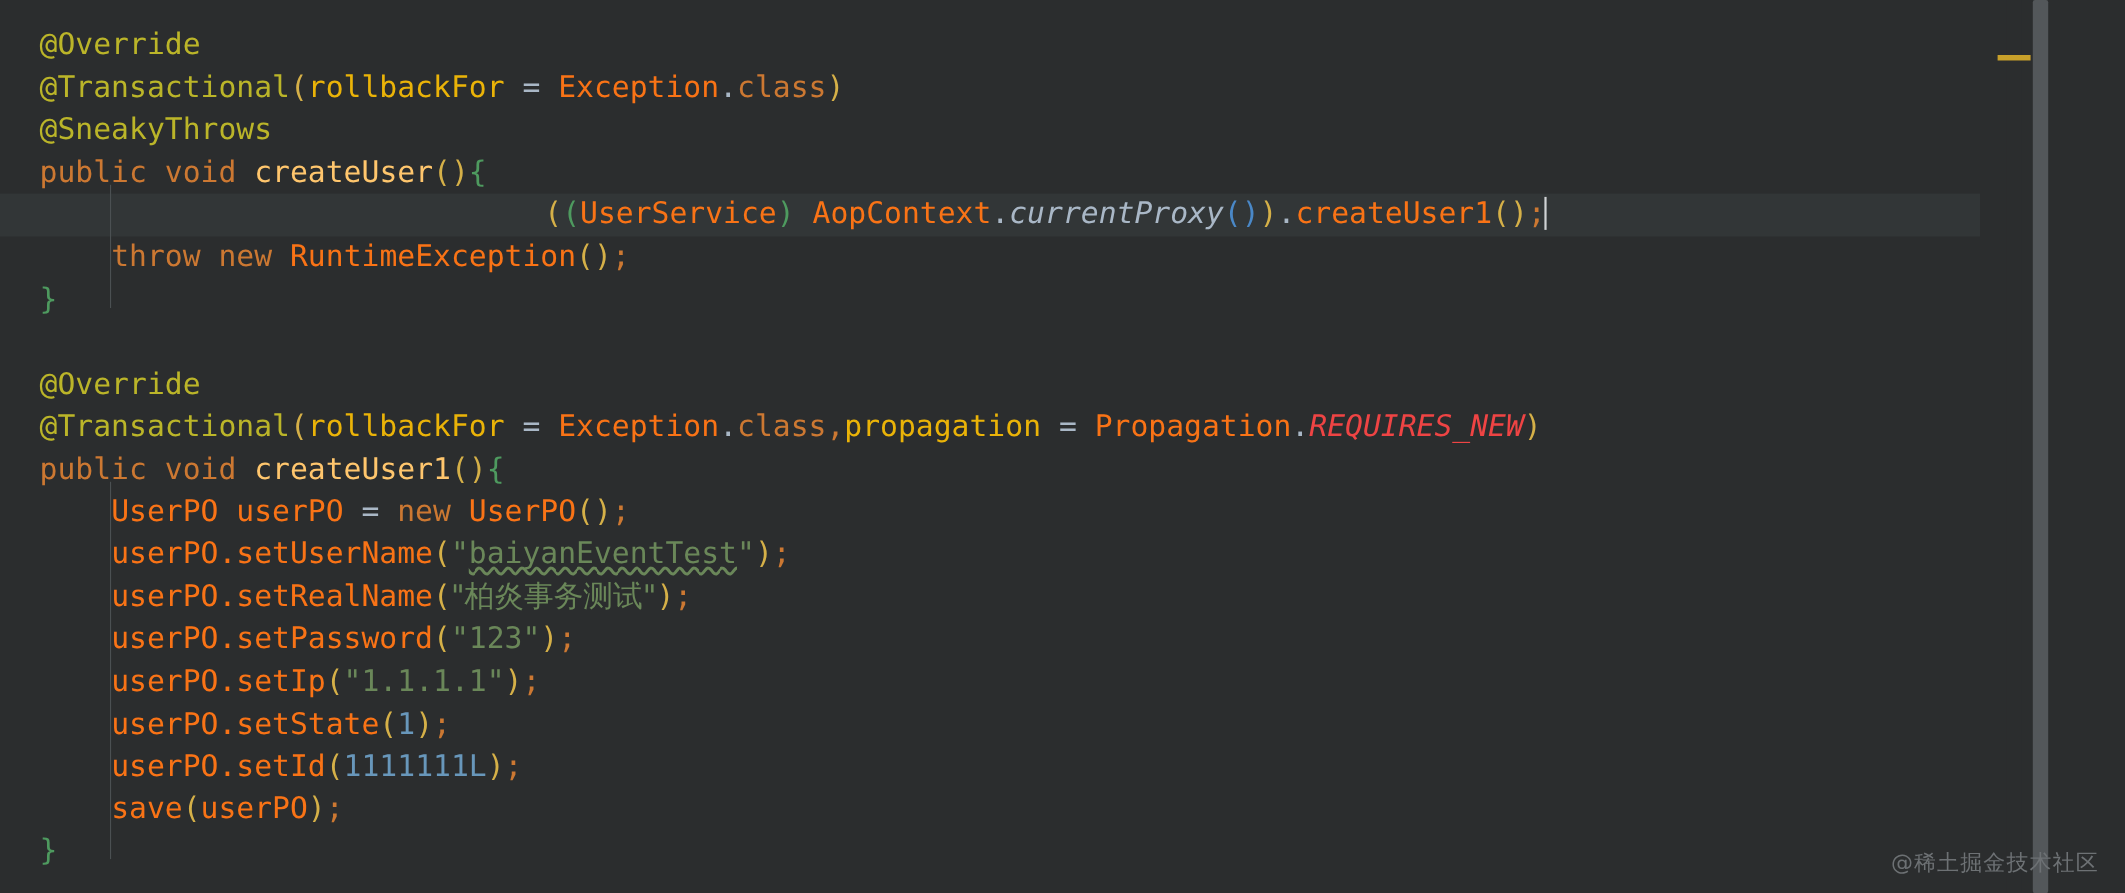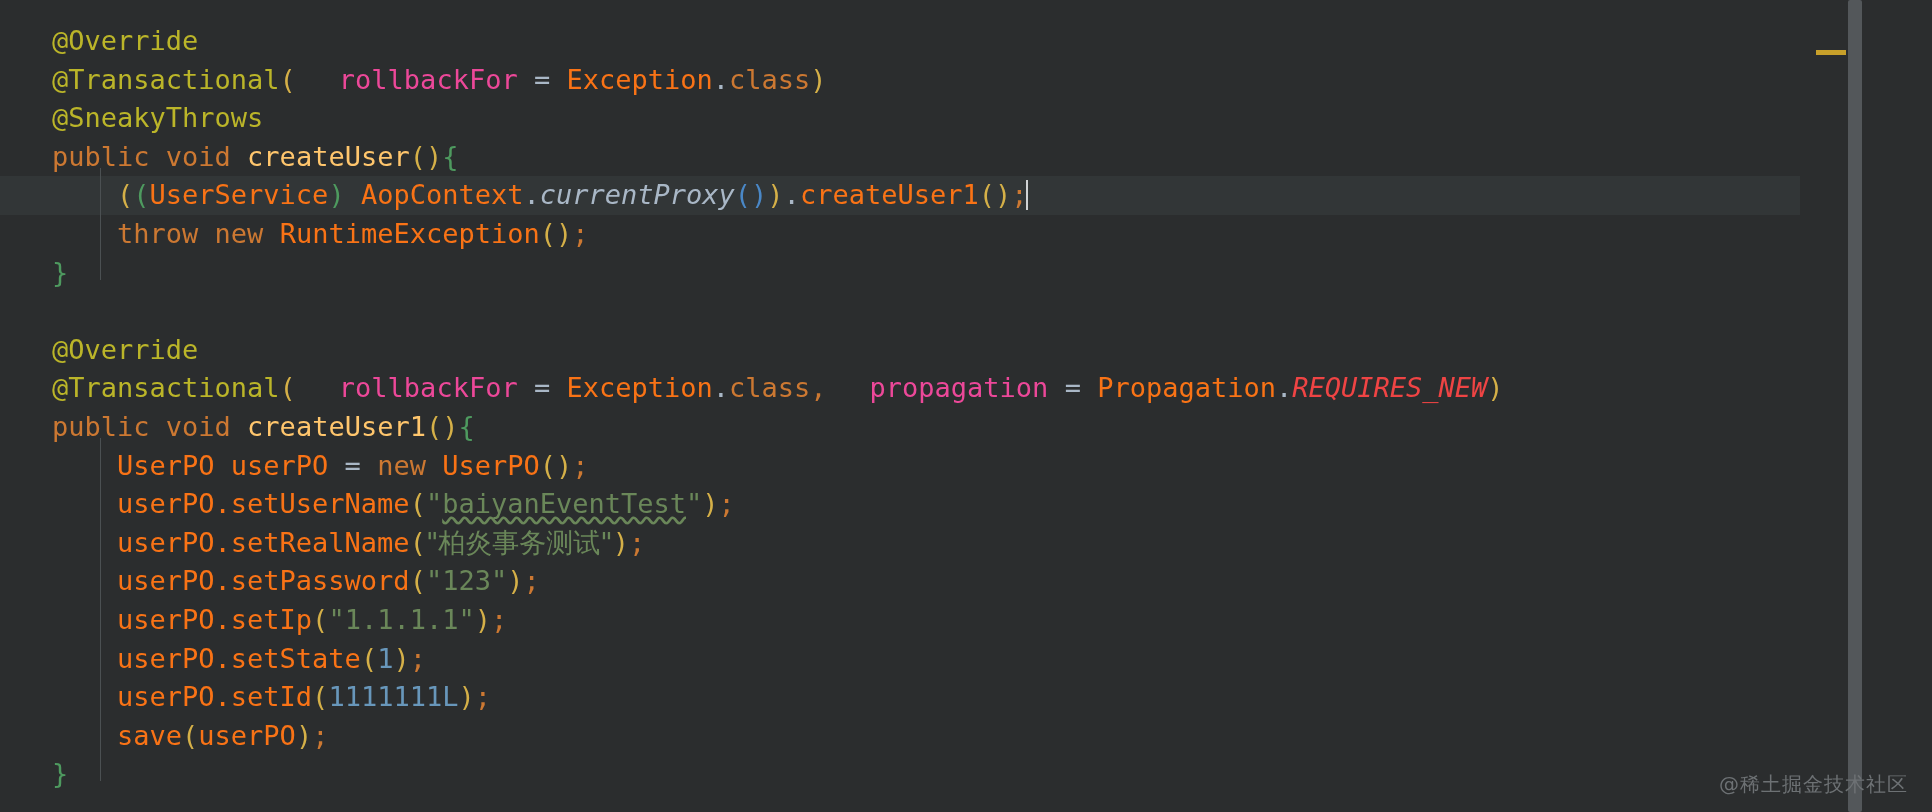--- a/index.html
+++ b/index.html
@@ -29,25 +29,26 @@
     top: 22px;
     width: 1800px;
     font-size: 27px;
     line-height: 38.6px;
     white-space: pre;
     letter-spacing: 0px;
   }
   .line {
     position: relative;
     height: 38.6px;
-    padding-left: 52px;
+    padding-left: 36px;
     box-sizing: border-box;
   }
   .line.current {
     background: #323637;
+    text-align: center;
   }
   
   .guide {
     position: absolute;
     width: 1px;
     background: #4b5052;
     left: 100px;
   }
   
   .annot    { color: #bbb529; }
@@ -56,21 +57,21 @@
   .ident    { color: #f97316; }
   .punct    { color: #a9b7c6; }
   .str      { color: #6a8759; }
   .num      { color: #6897bb; }
   .par-y    { color: #d5b048; }
   .par-b    { color: #4a88c7; }
   .par-g    { color: #4e9a5f; }
   .semi     { color: #cc7832; }
   .static-i { color: #a9b7c6; font-style: italic; }
   .const-i  { color: #ef4444; font-style: italic; text-align: right; }
-  .field    { color: #ec4899; margin-left: 43px; }
+  .field    { color: #eab308; }
   .eq       { color: #a9b7c6; }
   .typo     {
     color: #6a8759;
     text-decoration: underline wavy #6a8759;
     text-decoration-skip-ink: none;
     text-underline-offset: 3px;
   }
   .cn { font-family: "DejaVu Sans", sans-serif; }
 
   

